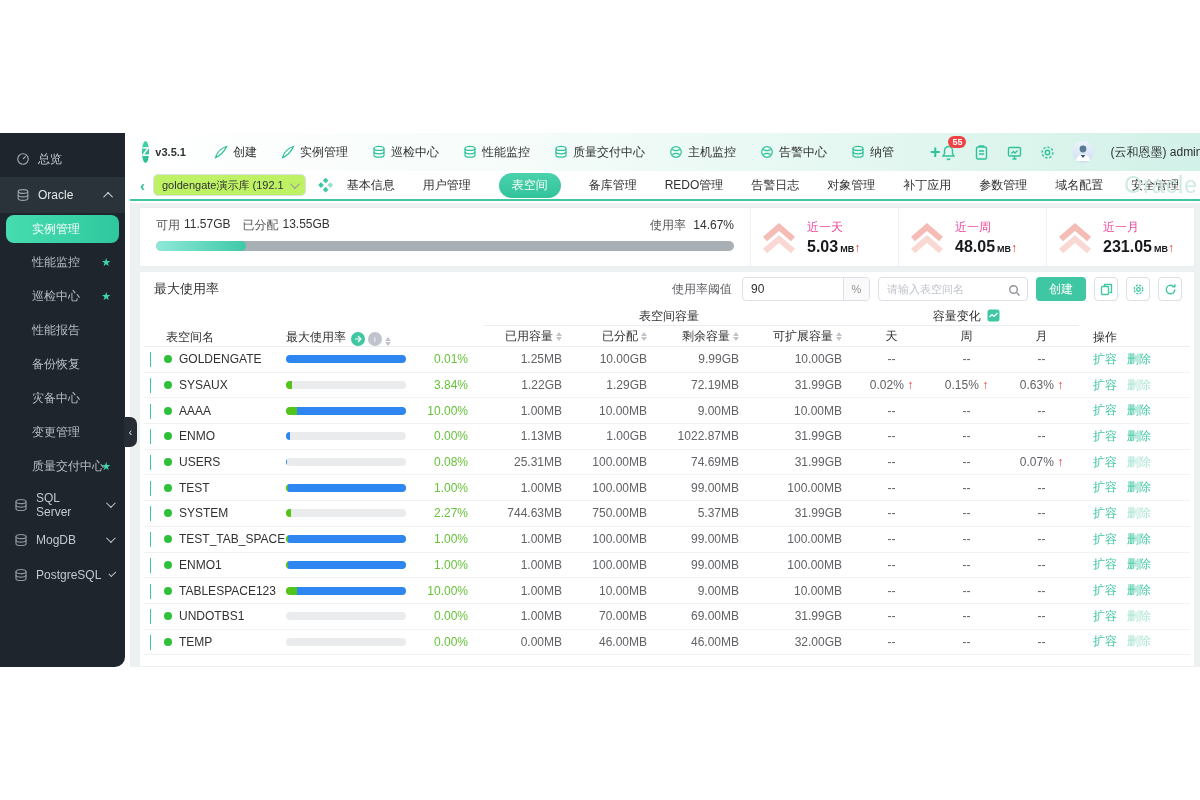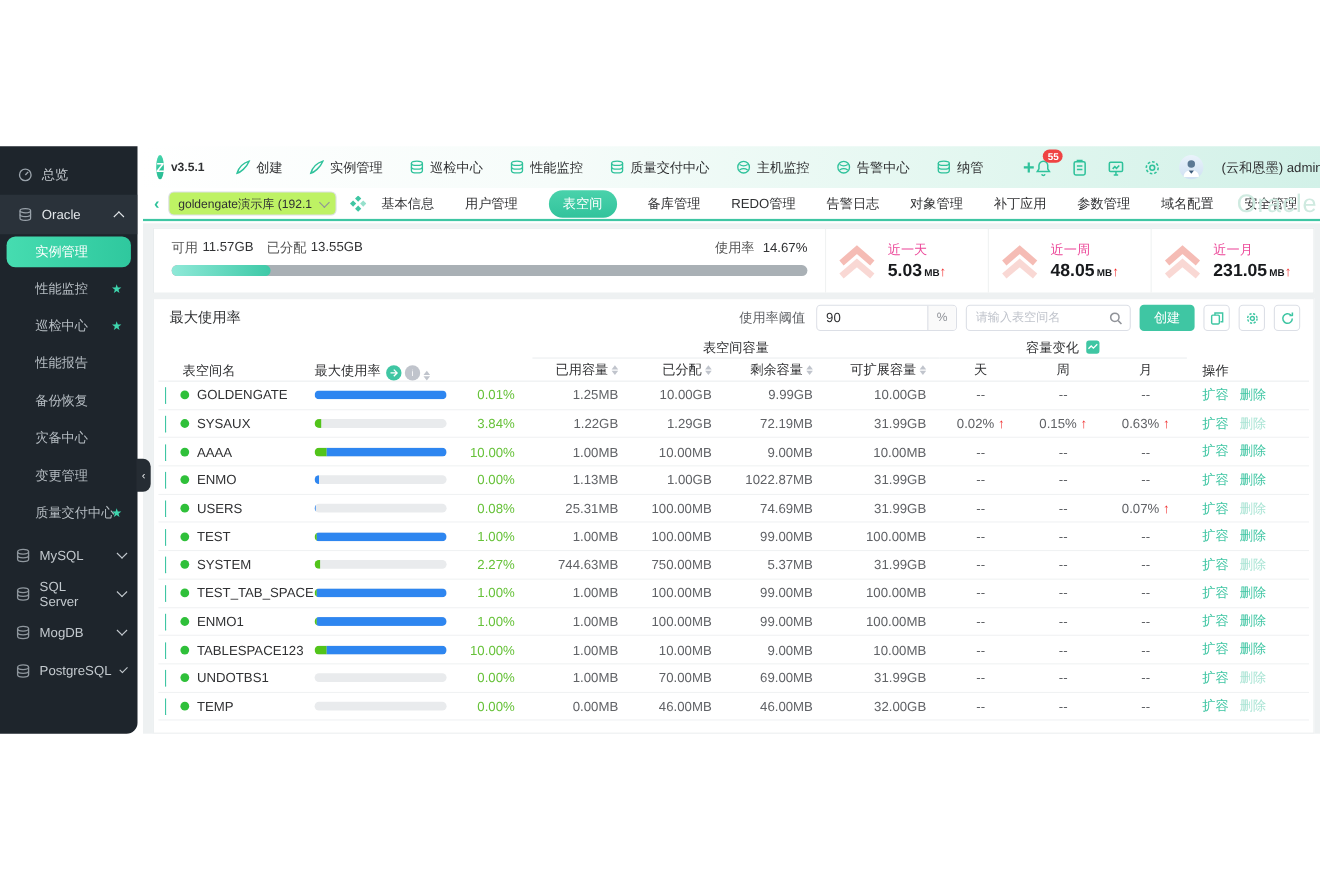--- a/index.html
+++ b/index.html
@@ -162,29 +162,20 @@
         <div class="side-sub">
           <span>变更管理</span>
         </div>
         <div class="side-sub">
           <span>质量交付中心</span>
           <span class="star">★</span>
         </div>
       </div>
     <div class="side-group-gap"></div>
     <div id="db-list">
-        <div class="side-db">
-          <span class="ic"><svg viewBox="0 0 14 14" fill="none" stroke="currentColor" stroke-width="1.2">
-              <ellipse cx="7" cy="3.6" rx="5" ry="2.1"></ellipse>
-              <path d="M2 3.6v6.8c0 1.2 2.2 2.1 5 2.1s5-.9 5-2.1V3.6"></path>
-              <path d="M2 7c0 1.2 2.2 2.1 5 2.1S12 8.2 12 7"></path>
-            </svg></span>
-          <span>MySQL</span>
-          <span class="caret-down"></span>
-        </div>
         <div class="side-db">
           <span class="ic"><svg viewBox="0 0 14 14" fill="none" stroke="currentColor" stroke-width="1.2">
               <ellipse cx="7" cy="3.6" rx="5" ry="2.1"></ellipse>
               <path d="M2 3.6v6.8c0 1.2 2.2 2.1 5 2.1s5-.9 5-2.1V3.6"></path>
               <path d="M2 7c0 1.2 2.2 2.1 5 2.1S12 8.2 12 7"></path>
             </svg></span>
           <span>SQL Server</span>
           <span class="caret-down"></span>
         </div>
         <div class="side-db">

